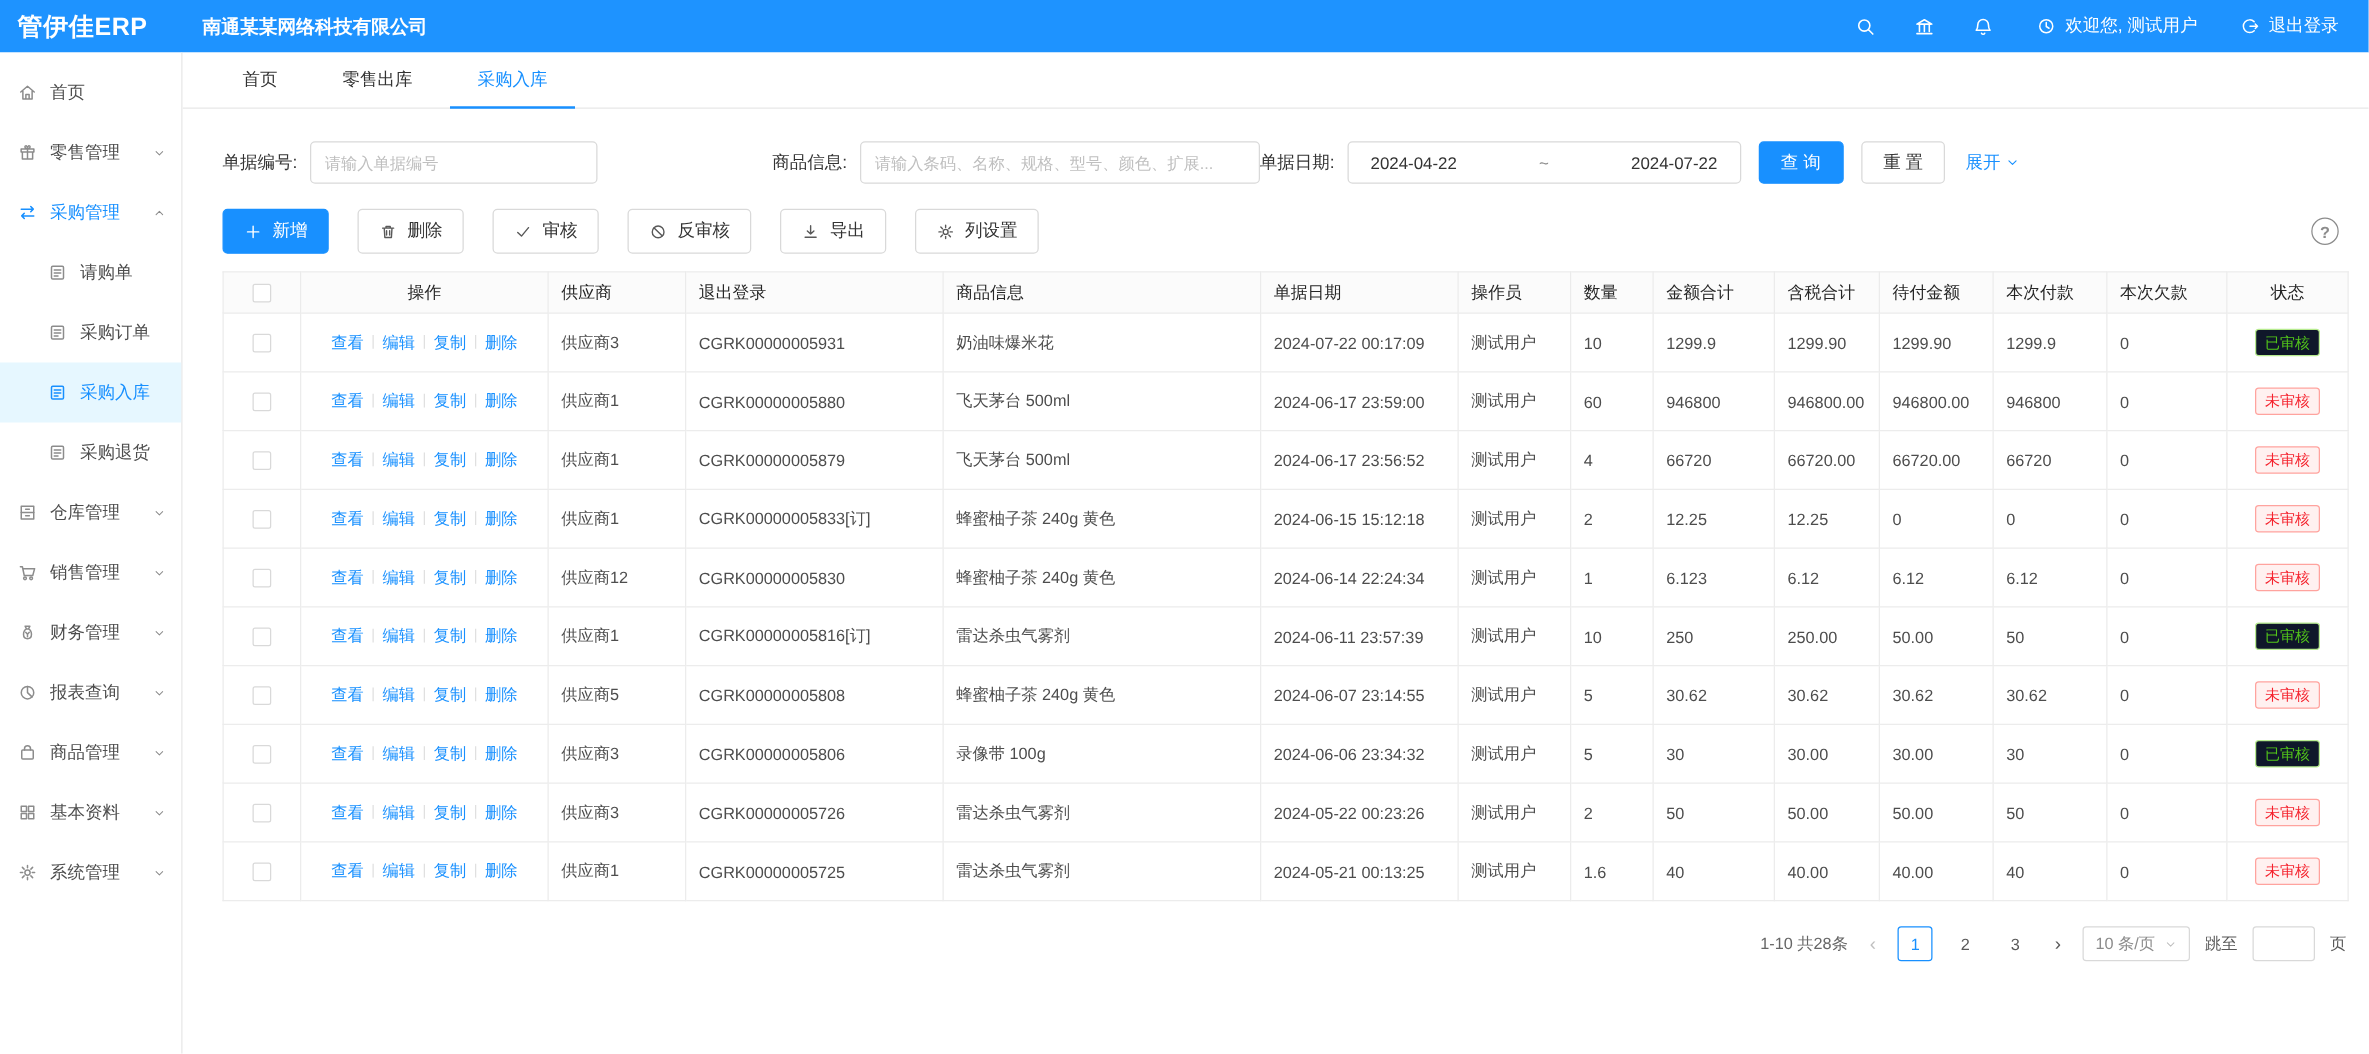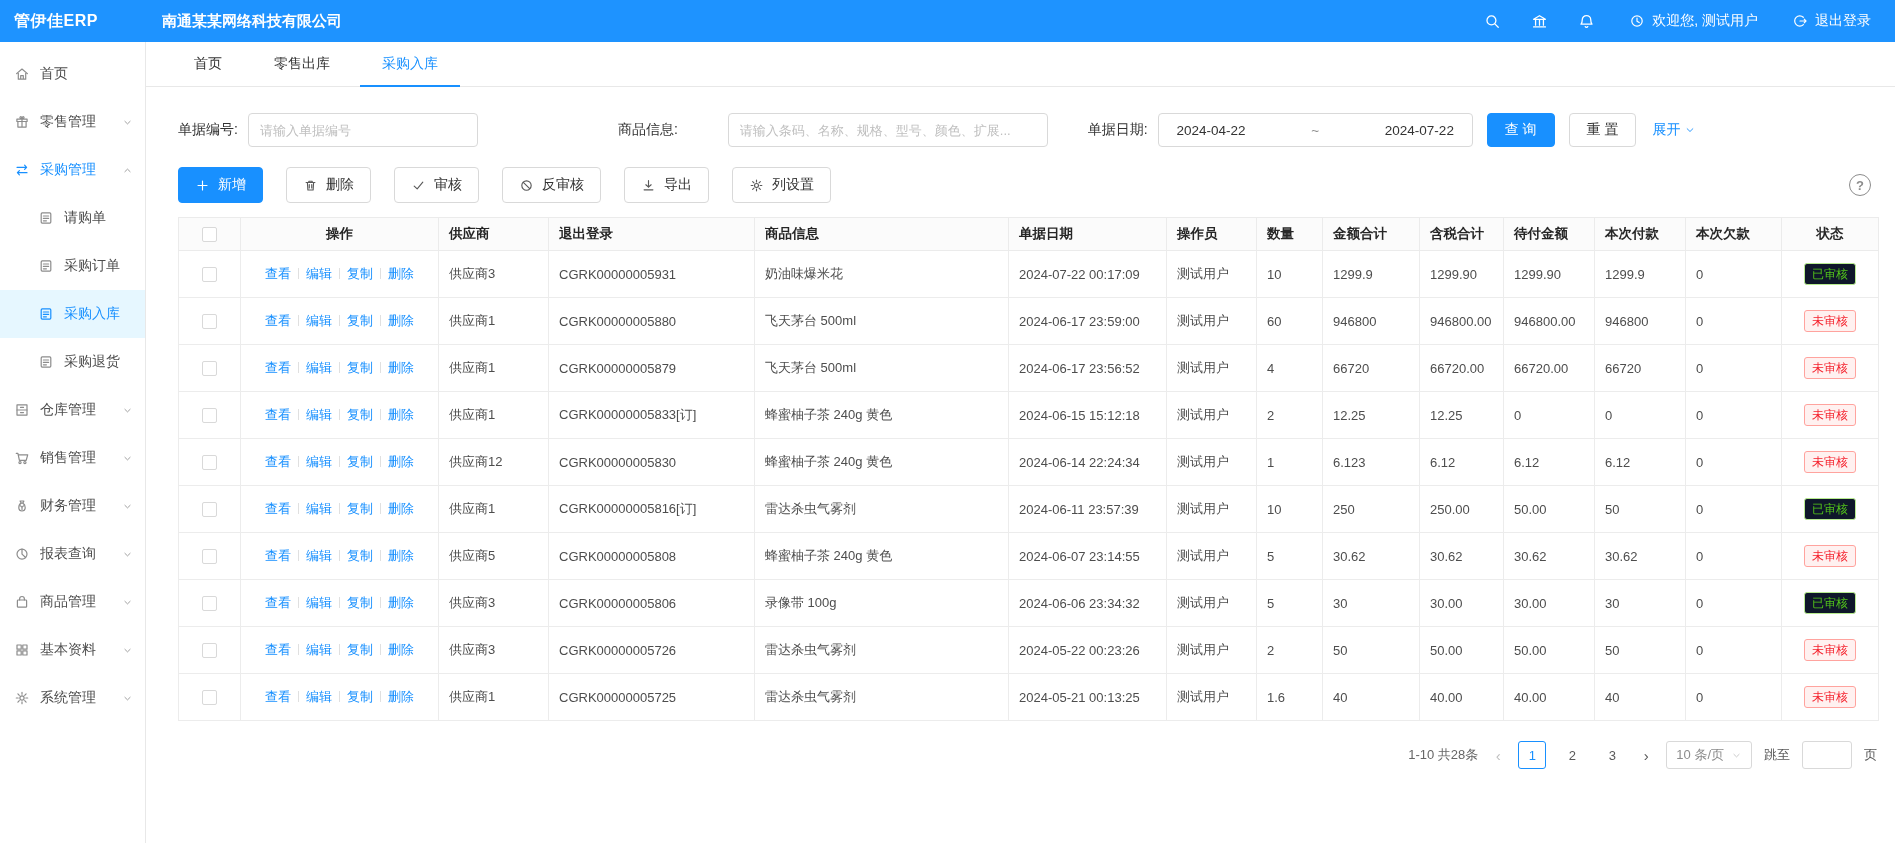--- a/index.html
+++ b/index.html
@@ -5,21 +5,21 @@
   * { box-sizing: border-box; }
   html,body { margin:0; padding:0; }
   body {
     width:1895px; height:843px; position:relative; overflow:hidden;
     background:#fff; font-family:"Liberation Sans", sans-serif; color:#333;
   }
   svg { width:100%; height:100%; fill:none; stroke:currentColor; stroke-width:1.2; stroke-linecap:round; stroke-linejoin:round; }
 
   
   .topbar { height:42px; background:#1e93ff; display:flex; align-items:center; color:#fff; }
-  .logo { width:146px; padding-left:14px; font-size:16px; font-weight:700; letter-spacing:.5px; white-space:nowrap; }
+  .logo { width:146px; padding-left:14px; font-size:20px; font-weight:700; letter-spacing:.5px; white-space:nowrap; }
   .company { font-size:15px; font-weight:600; margin-left:16px; }
   .topbar-right { margin-left:auto; display:flex; align-items:center; padding-right:24px; font-size:14px; }
   .tb-icon { width:17px; height:17px; margin-left:30px; cursor:pointer; display:inline-flex; }
   .tb-group { display:flex; align-items:center; margin-left:34px; cursor:pointer; }
   .tb-group .tb-gicon { width:16px; height:16px; margin-right:7px; display:inline-flex; }
 
   
   .sidebar { position:absolute; left:0; top:42px; bottom:0; width:146px; background:#fff;
              border-right:1px solid #e8e8e8; padding-top:8px; }
   .side-item { height:48px; display:flex; align-items:center; padding:0 12px 0 14px;
@@ -40,21 +40,21 @@
   .tab.active::after { content:""; position:absolute; left:4px; right:4px; bottom:-1px; height:2px; background:#1890ff; }
 
   .content { padding:0 16px 0 32px; }
 
   
   .filter-row { display:flex; align-items:center; margin-top:26px; font-size:14px; }
   .filter-row label { color:#333; margin-right:10px; white-space:nowrap; }
   .inp { height:34px; border:1px solid #d9d9d9; border-radius:4px; padding:0 11px; font-size:13px;
          color:#333; outline:none; font-family:"Liberation Sans", sans-serif; }
   .inp::placeholder { color:#bfbfbf; }
-  .g2 { margin-left:140px; } .g3 { margin-left:40px; }
+  .g2 { margin-left:140px; } .g3 { }
   .date-range { width:315px; height:34px; border:1px solid #d9d9d9; border-radius:4px; display:flex;
                 align-items:center; justify-content:space-evenly; font-size:13.5px; color:#333; cursor:pointer;gap:48px; }
   .date-range .tilde { color:#8c8c8c; }
   .btn { height:34px; padding:0 17px; border:1px solid #d9d9d9; border-radius:4px; background:#fff;
          font-size:14px; color:#333; margin-left:14px; cursor:pointer; font-family:"Liberation Sans", sans-serif; }
   .btn.primary { background:#1890ff; border-color:#1890ff; color:#fff; }
   .expand { color:#1890ff; display:flex; align-items:center; margin-left:16px; cursor:pointer; font-size:14px; }
   .expand .e-chev { width:12px; height:12px; margin-left:4px; display:inline-flex; }
 
   
@@ -64,21 +64,21 @@
           font-family:"Liberation Sans", sans-serif; }
   .tbtn .t-icon { width:15px; height:15px; margin-right:8px; color:#595959; display:inline-flex; }
   .tbtn.primary { background:#1890ff; border-color:#1890ff; color:#fff; }
   .tbtn.primary .t-icon { color:#fff; }
   .help { width:22px; height:22px; border:1.5px solid #8c8c8c; color:#8c8c8c; border-radius:50%;
           display:flex; align-items:center; justify-content:center; font-size:13px; font-weight:700;
           margin-right:8px; cursor:pointer; }
 
   
   table.grid { margin-top:14px; border-collapse:collapse; table-layout:fixed; width:1700px; }
-  .grid th { height:33px; background:#fbfbfb; font-weight:700; font-size:13.5px; color:#262626;
+  .grid th { height:33px; background:#fbfbfb; font-weight:400; font-size:13.5px; color:#262626;
              border:1px solid #ebebeb; padding:0 10px; text-align:left; white-space:nowrap; }
   .grid td { height:47px; border:1px solid #ececec; padding:0 10px; font-size:13px; color:#4d4d4d;
              white-space:nowrap; overflow:hidden; }
   .grid th.c, .grid td.c { text-align:center; }
   .cbx { width:15px; height:15px; border:1px solid #d9d9d9; border-radius:2px; background:#fff;
          display:inline-block; vertical-align:middle; cursor:pointer; }
   .op a { color:#1890ff; text-decoration:none; cursor:pointer; }
   .op .sep { display:inline-block; width:1px; height:11px; background:#e0e0e0; margin:0 7px; vertical-align:-1px; }
   .badge { display:inline-block; padding:3px 7px; font-size:12px; border-radius:3px; border:1px solid; line-height:1.2; }
   .badge.approved { color:#52c41a; background:#0f172a; border-color:#b7eb8f; }
@@ -325,21 +325,21 @@
       <div class="tab active">
      <span>采购入库</span>
       </div>
     </div>
 
   <div class="content">
     <div class="filter-row">
       <label>单据编号:</label>
       <input class="inp" style="width: 230px;" placeholder="请输入单据编号">
       <label class="g2">商品信息:</label>
-      <input class="inp" style="width: 320px; margin-left: 40px;" placeholder="请输入条码、名称、规格、型号、颜色、扩展...">
+      <input class="inp" style="width: 320px;" placeholder="请输入条码、名称、规格、型号、颜色、扩展...">
       <label class="g3">单据日期:</label>
       <div class="date-range">
         <span>2024-04-22</span>
         <span class="tilde">~</span>
         <span>2024-07-22</span>
       </div>
       <button class="btn primary">查 询</button>
       <button class="btn">重 置</button>
       <span class="expand">
         <span>展开</span>

